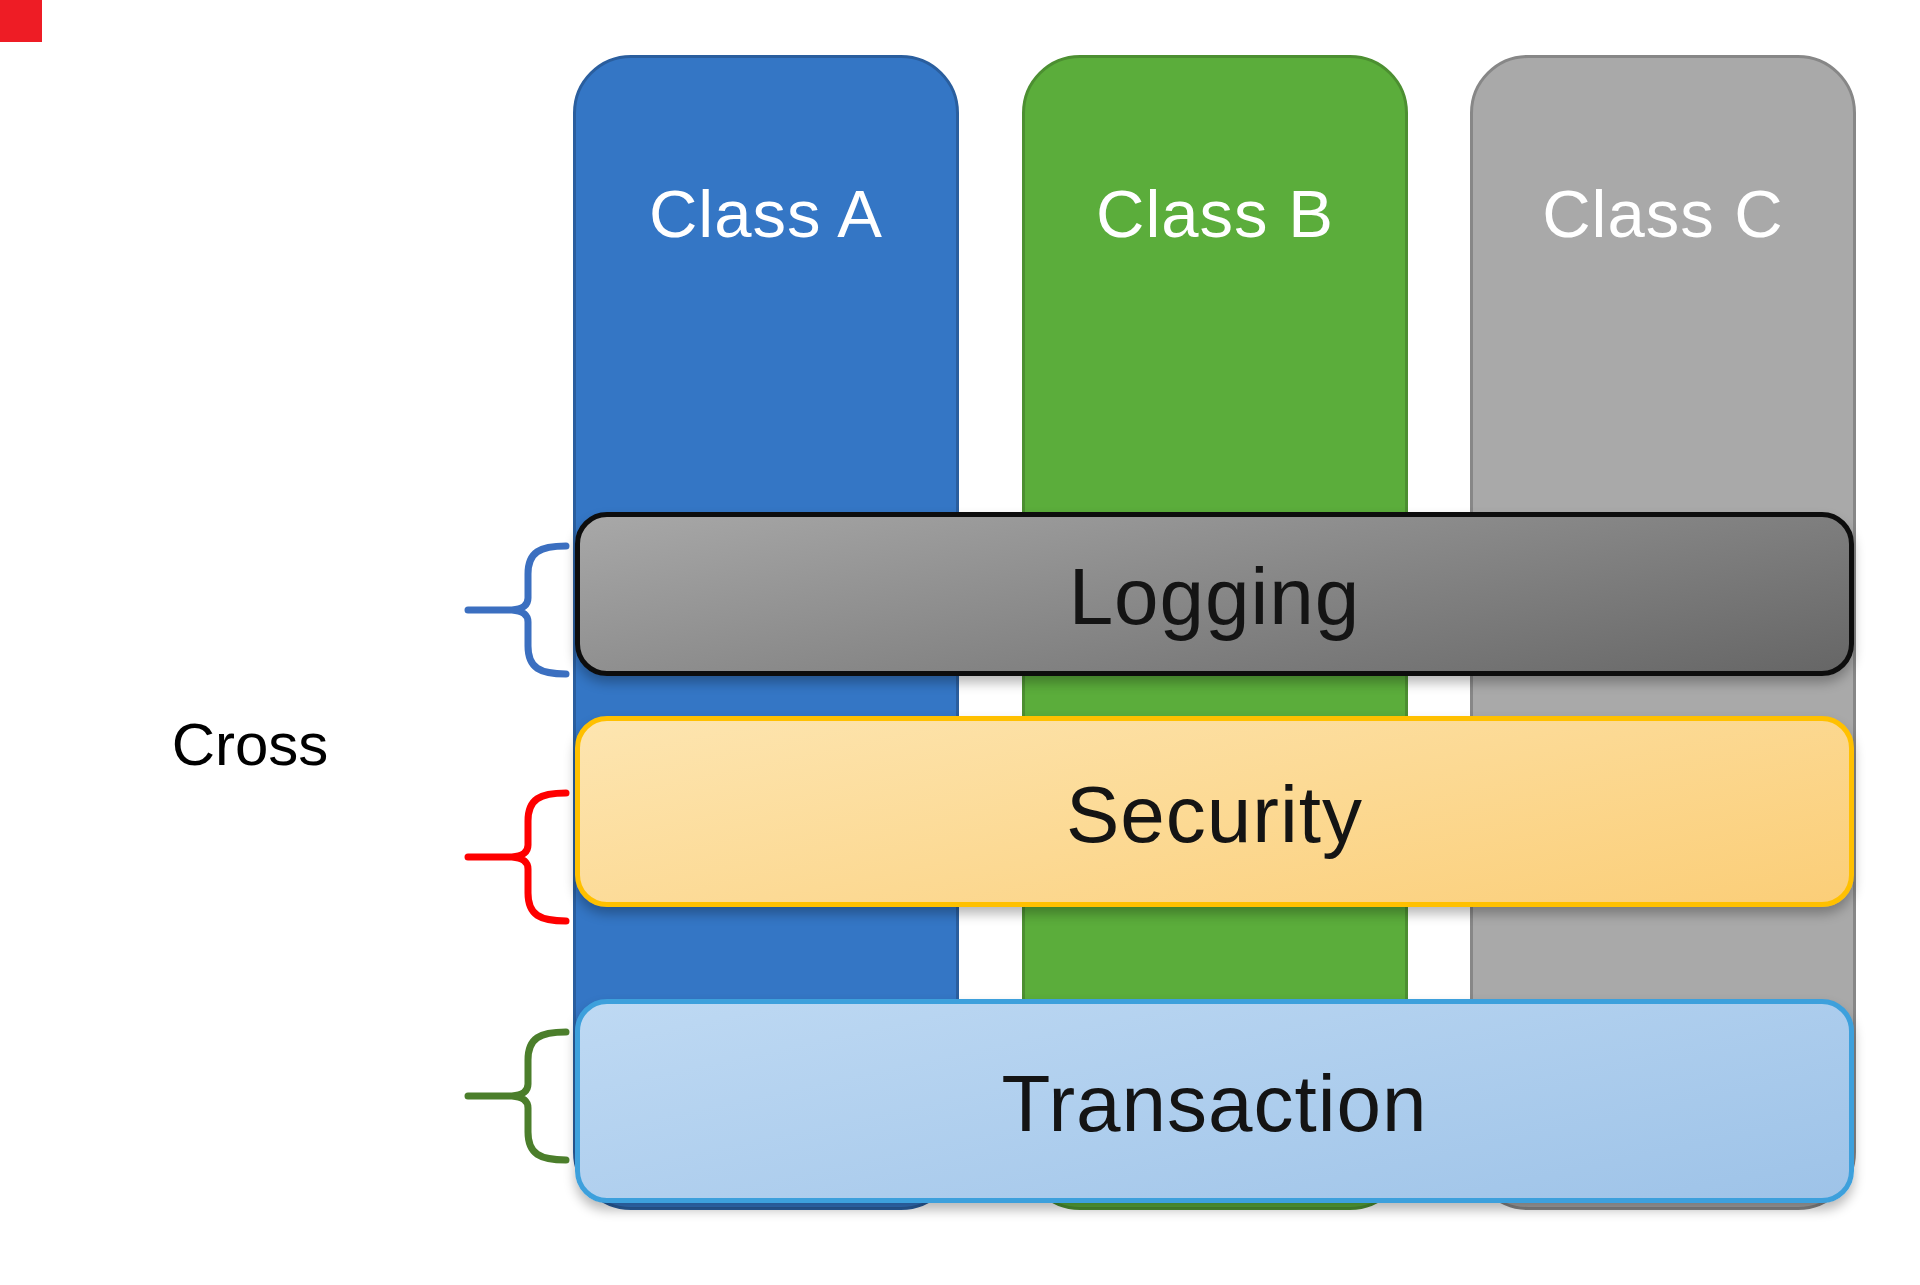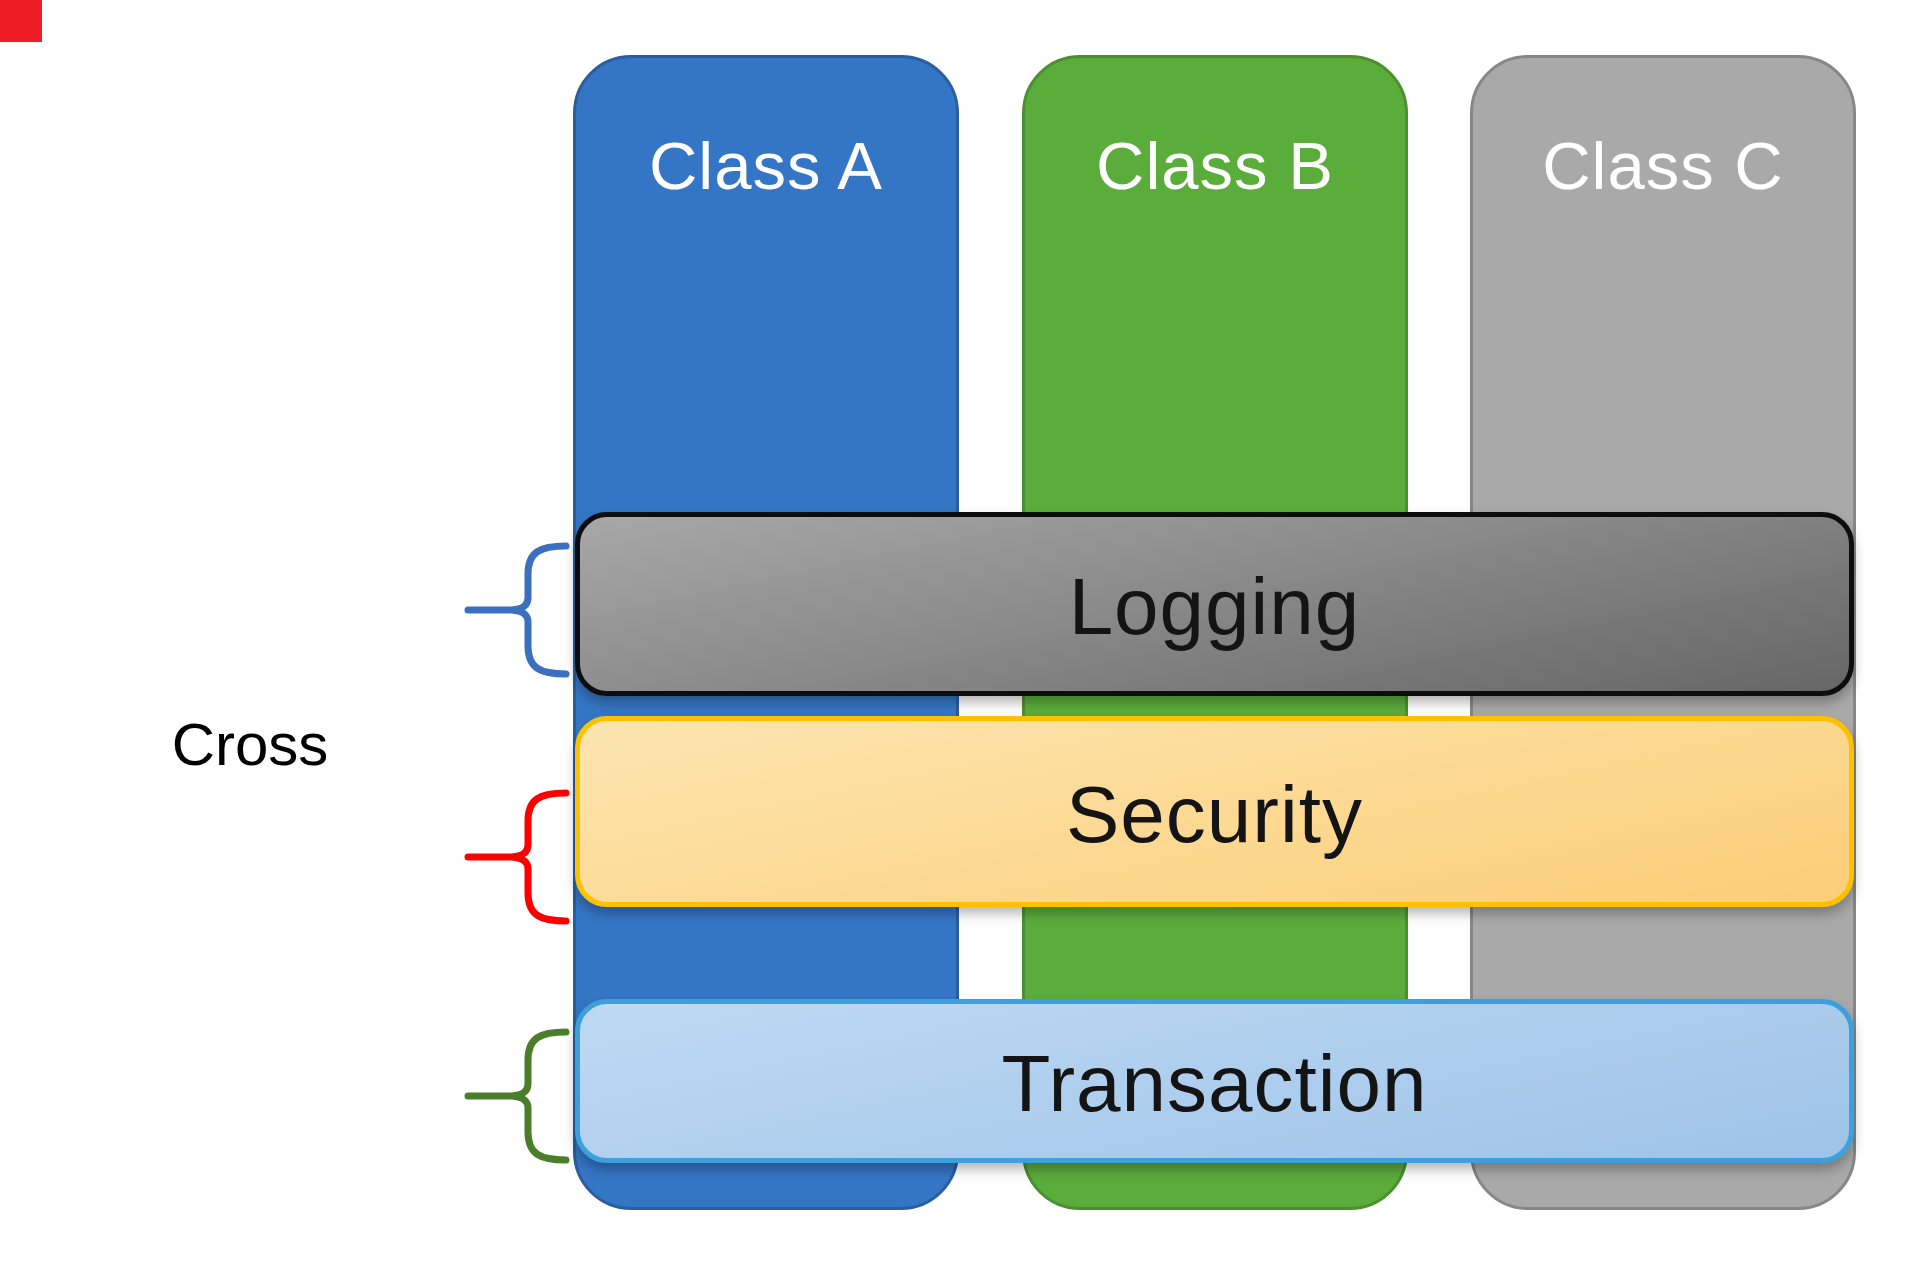--- a/index.html
+++ b/index.html
@@ -11,34 +11,34 @@
   .corner-marker{position:absolute;left:0;top:0;width:42px;height:42px;background:var(--fill);}
   
   .col{
     position:absolute;top:55px;width:386px;height:1155px;border-radius:58px;
     background:var(--fill);border:3px solid var(--stroke);box-sizing:border-box;
   }
   .c0{left:573px;}
   .c1{left:1022px;}
   .c2{left:1470px;}
   .col-label{
-    margin-top:68px;text-align:center;color:#ffffff;
+    margin-top:116px;text-align:center;color:#ffffff;
     font-size:67px;line-height:80px;font-weight:400;letter-spacing:1px;
   }
   
   .bar{
     position:absolute;left:575px;width:1279px;border-radius:32px;
     background:linear-gradient(168deg,var(--c1) 0%,var(--c2) 100%);
     border:5px solid var(--stroke);box-sizing:border-box;
     display:flex;align-items:center;justify-content:center;
     box-shadow:0 7px 12px rgba(0,0,0,0.28);
   }
-  .bar0{top:512px;height:184px;}
+  .bar0{top:512px;height:164px;}
   .bar1{top:716px;height:191px;}
-  .bar2{top:999px;height:164px;}
+  .bar2{top:999px;height:204px;}
   .bar-label{font-size:80px;color:#141414;letter-spacing:1px;padding-top:6px;}
   
   .brace{position:absolute;left:462px;width:112px;height:140px;}
   .b0{top:540px;}
   .b1{top:787px;}
   .b2{top:1026px;}
   .brace path{fill:none;stroke-width:7px;}
   
   .side-label{
     position:absolute;left:55px;top:690px;width:390px;text-align:center;

